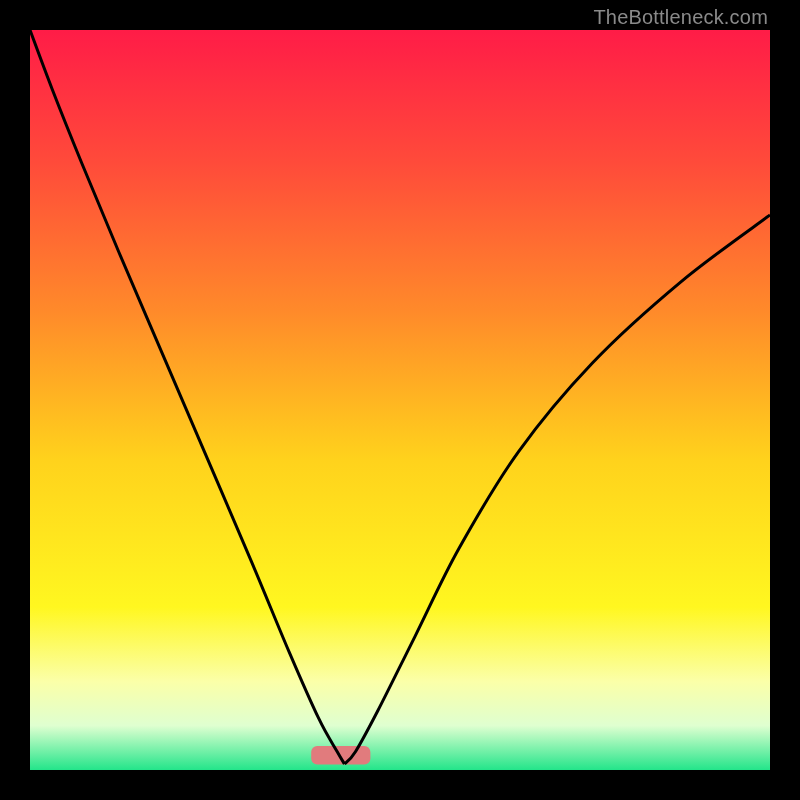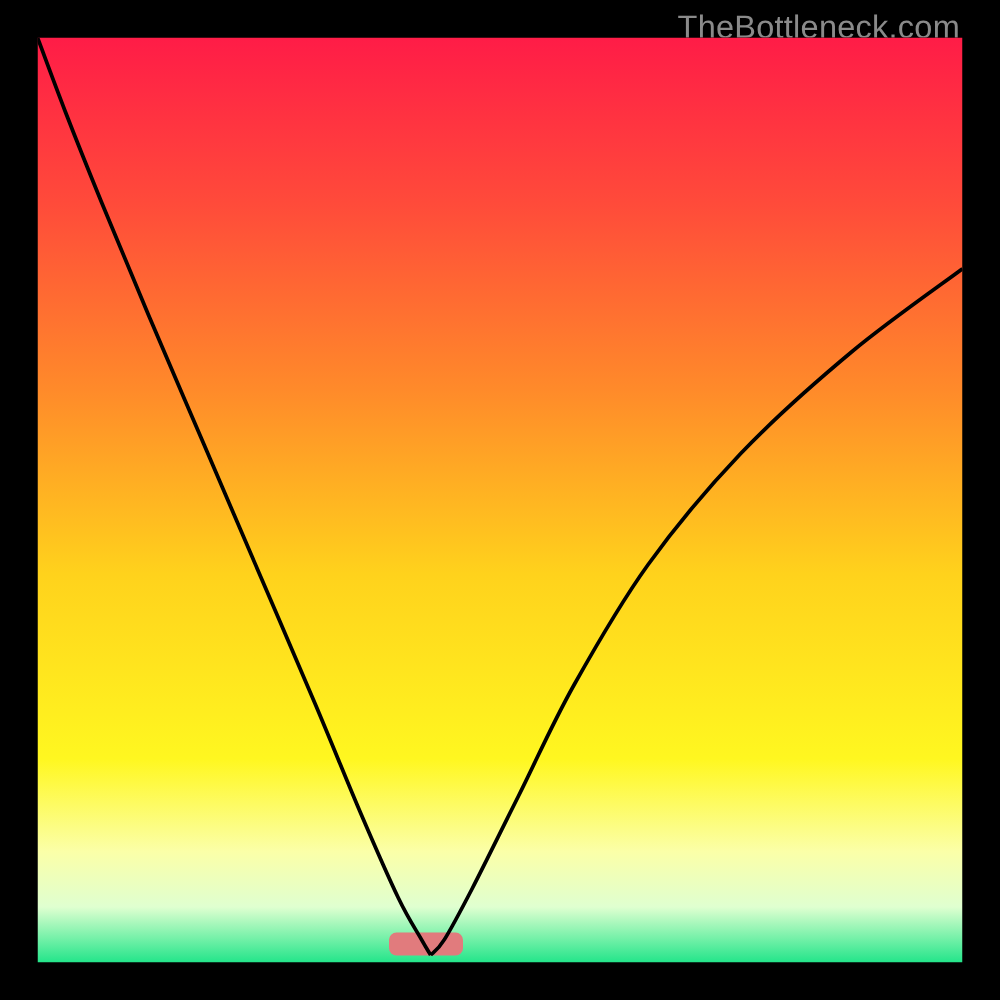--- a/index.html
+++ b/index.html
@@ -24,21 +24,21 @@
     left: 0;
     top: 0;
     width: 740px;
     height: 740px;
   }
   .watermark {
     position: absolute;
     top: 6px;
     right: 32px;
     color: #8a8a8a;
-    font-size: 26px;
+    font-size: 20px;
     font-weight: 500;
     letter-spacing: 0.2px;
   }
   svg { display: block; }
 </style>
 </head>
 <body>
 
 <div class="watermark">TheBottleneck.com</div>
 

